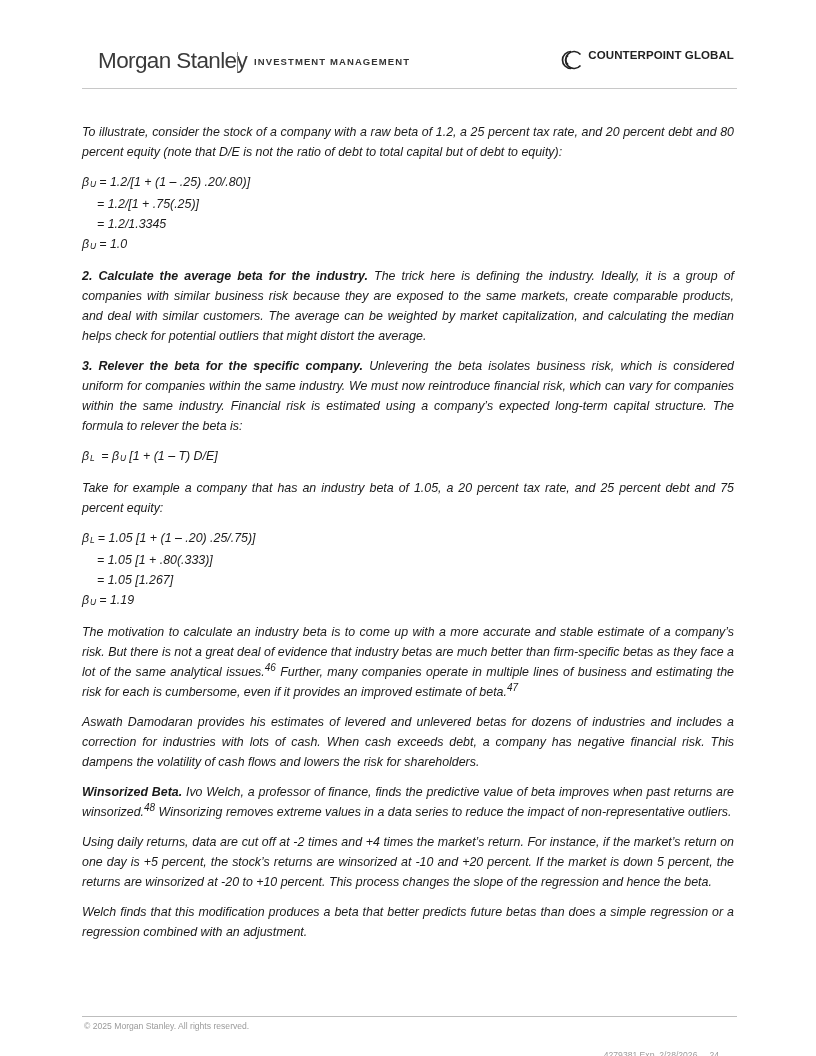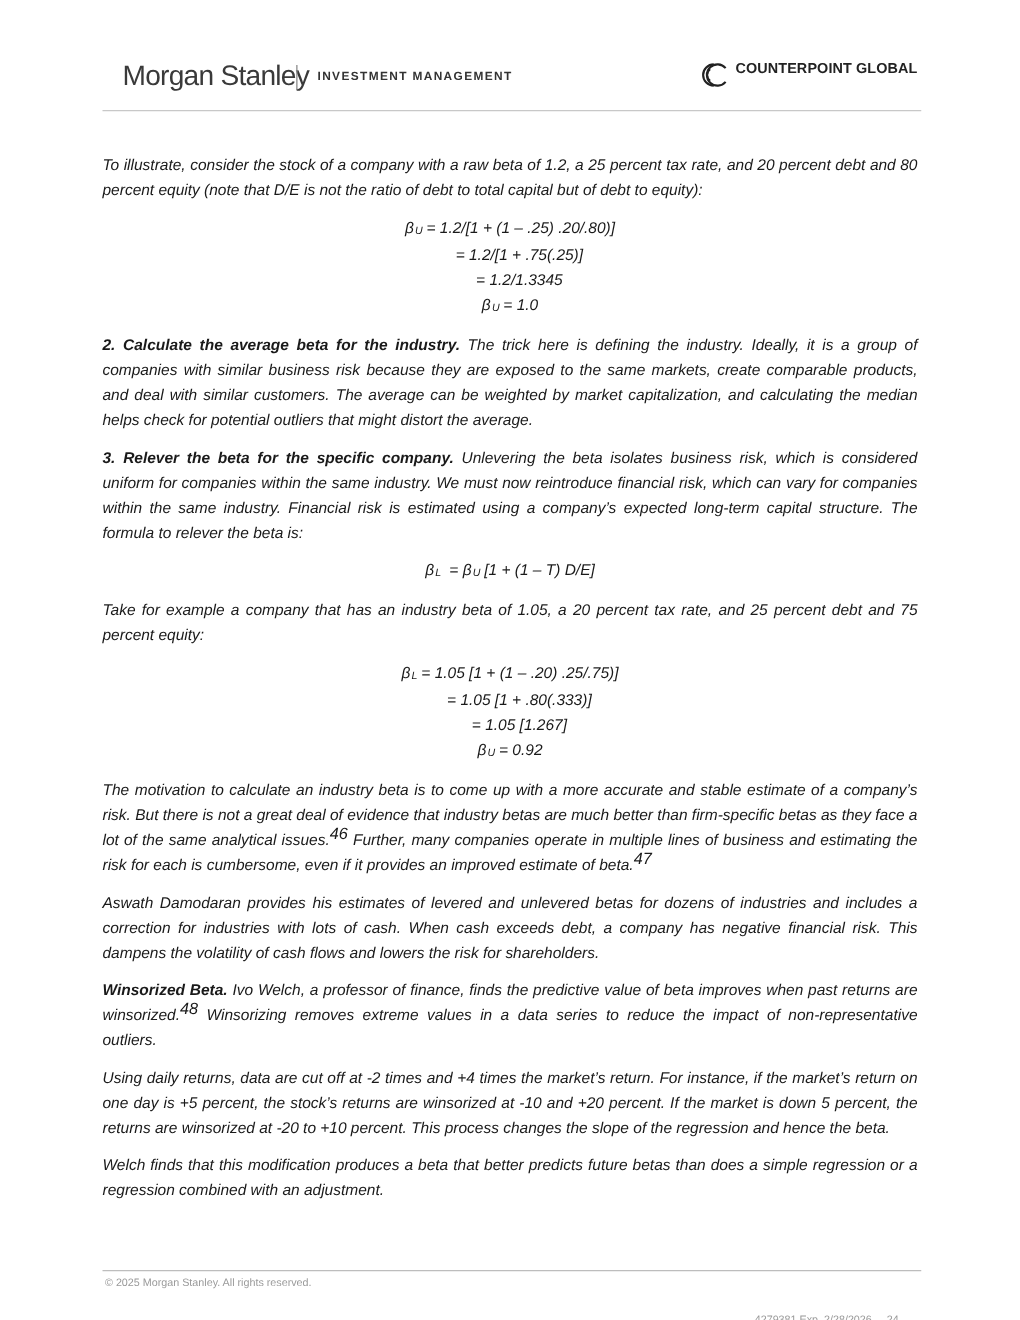--- a/index.html
+++ b/index.html
@@ -86,37 +86,36 @@
       line-height: 20px;
       color: #1a1a1a;
       font-style: italic;
     }
     .content p {
       margin: 0 0 10px 0;
       text-align: justify;
     }
     .formula {
       margin: 0 0 10px 0;
-      text-align: center;
     }
     .formula div {
       line-height: 20px;
       white-space: nowrap;
     }
     .formula .indent {
       padding-left: 15px;
     }
     .sub {
       font-size: 8.5px;
       vertical-align: -1px;
       margin-left: 1px;
       margin-right: 3px;
     }
     sup {
-      font-size: 13px;
+      font-size: 10px;
       vertical-align: 5px;
       line-height: 0;
     }
     b { font-weight: bold; }
     .rule-bottom {
       position: absolute;
       left: 82px;
       top: 1016px;
       width: 655px;
       height: 1px;
@@ -169,21 +168,21 @@
   <div class="formula">
     <div><span>β</span><span class="sub">L</span> <span>=</span> <span>β</span><span class="sub">U</span><span>[1 + (1 – T) D/E]</span></div>
   </div>
 
   <p>Take for example a company that has an industry beta of 1.05, a 20 percent tax rate, and 25 percent debt and 75 percent equity:</p>
 
   <div class="formula">
     <div><span>β</span><span class="sub">L</span><span>= 1.05 [1 + (1 – .20) .25/.75)]</span></div>
     <div class="indent">= 1.05 [1 + .80(.333)]</div>
     <div class="indent">= 1.05 [1.267]</div>
-    <div><span>β</span><span class="sub">U</span><span>= 0.92</span></div>
+    <div><span>β</span><span class="sub">U</span><span>= 1.19</span></div>
   </div>
 
   <p><span>The motivation to calculate an industry beta is to come up with a more accurate and stable estimate of a company’s risk. But there is not a great deal of evidence that industry betas are much better than firm-specific betas as they face a lot of the same analytical issues.</span><sup>46</sup><span> Further, many companies operate in multiple lines of business and estimating the risk for each is cumbersome, even if it provides an improved estimate of beta.</span><sup>47</sup></p>
 
   <p>Aswath Damodaran provides his estimates of levered and unlevered betas for dozens of industries and includes a correction for industries with lots of cash. When cash exceeds debt, a company has negative financial risk. This dampens the volatility of cash flows and lowers the risk for shareholders.</p>
 
   <p><b>Winsorized Beta.</b><span> Ivo Welch, a professor of finance, finds the predictive value of beta improves when past returns are winsorized.</span><sup>48</sup><span> Winsorizing removes extreme values in a data series to reduce the impact of non-representative outliers.</span></p>
 
   <p>Using daily returns, data are cut off at -2 times and +4 times the market’s return. For instance, if the market’s return on one day is +5 percent, the stock’s returns are winsorized at -10 and +20 percent. If the market is down 5 percent, the returns are winsorized at -20 to +10 percent. This process changes the slope of the regression and hence the beta.</p>
 

